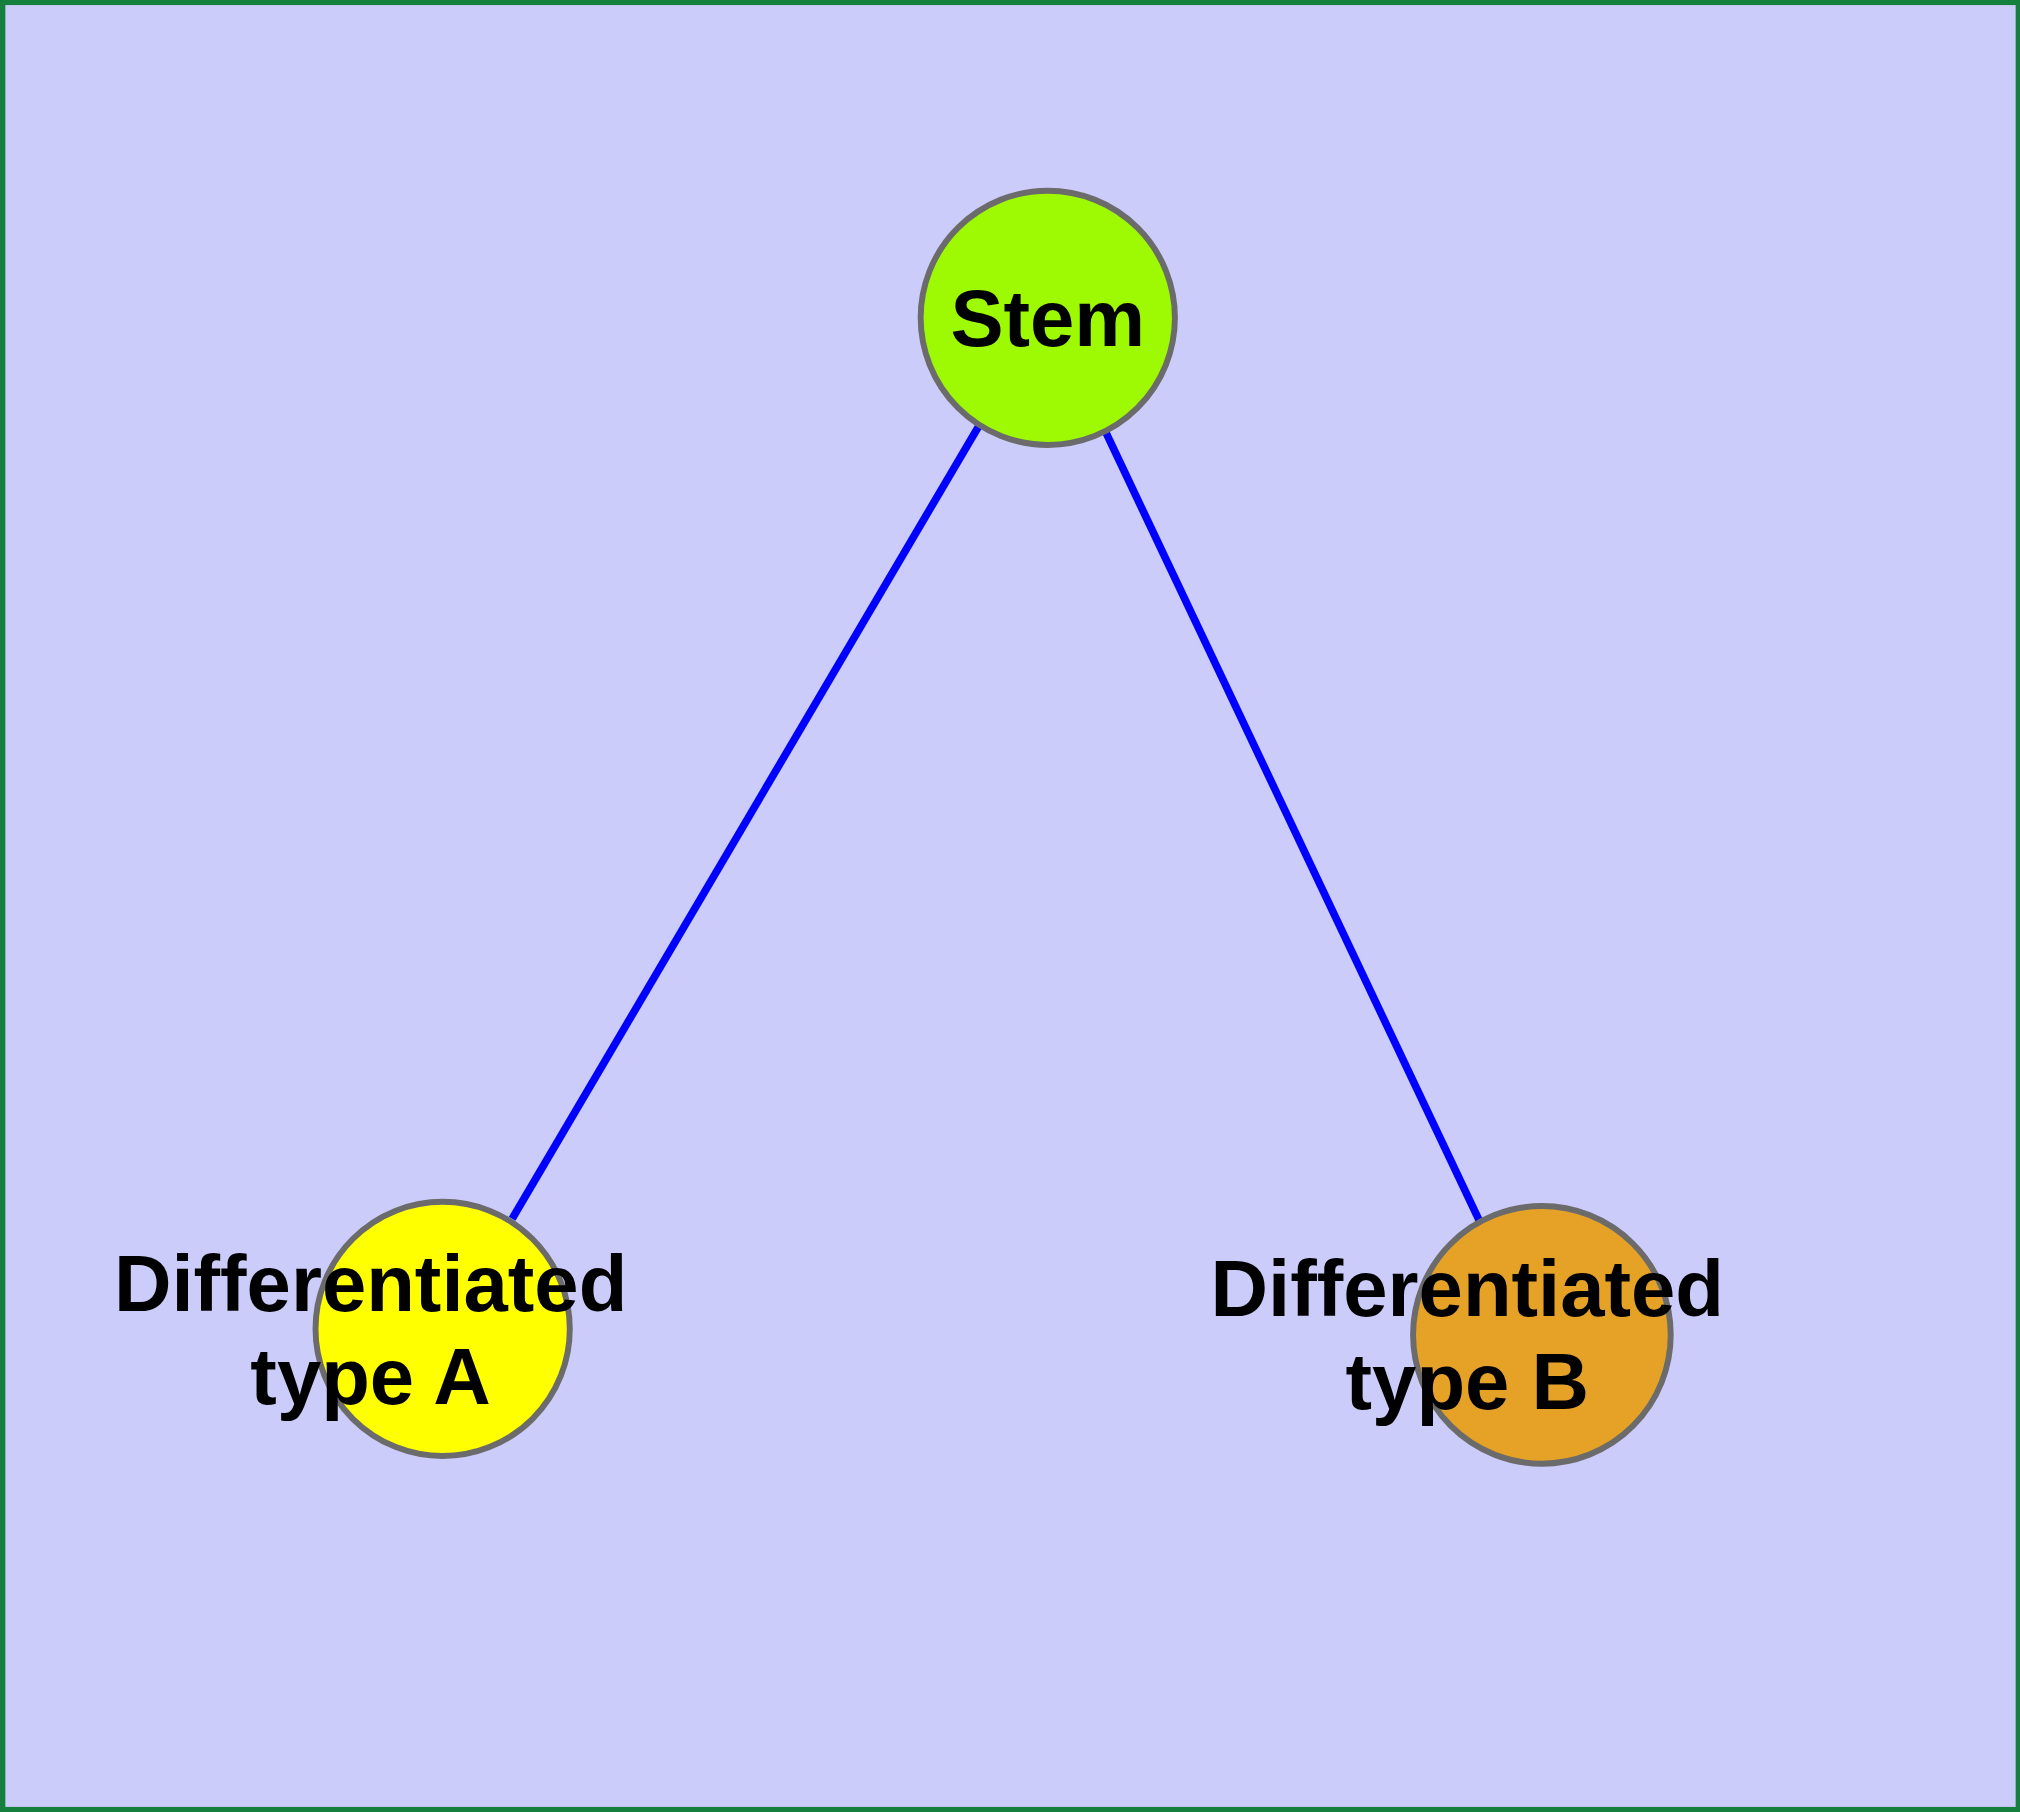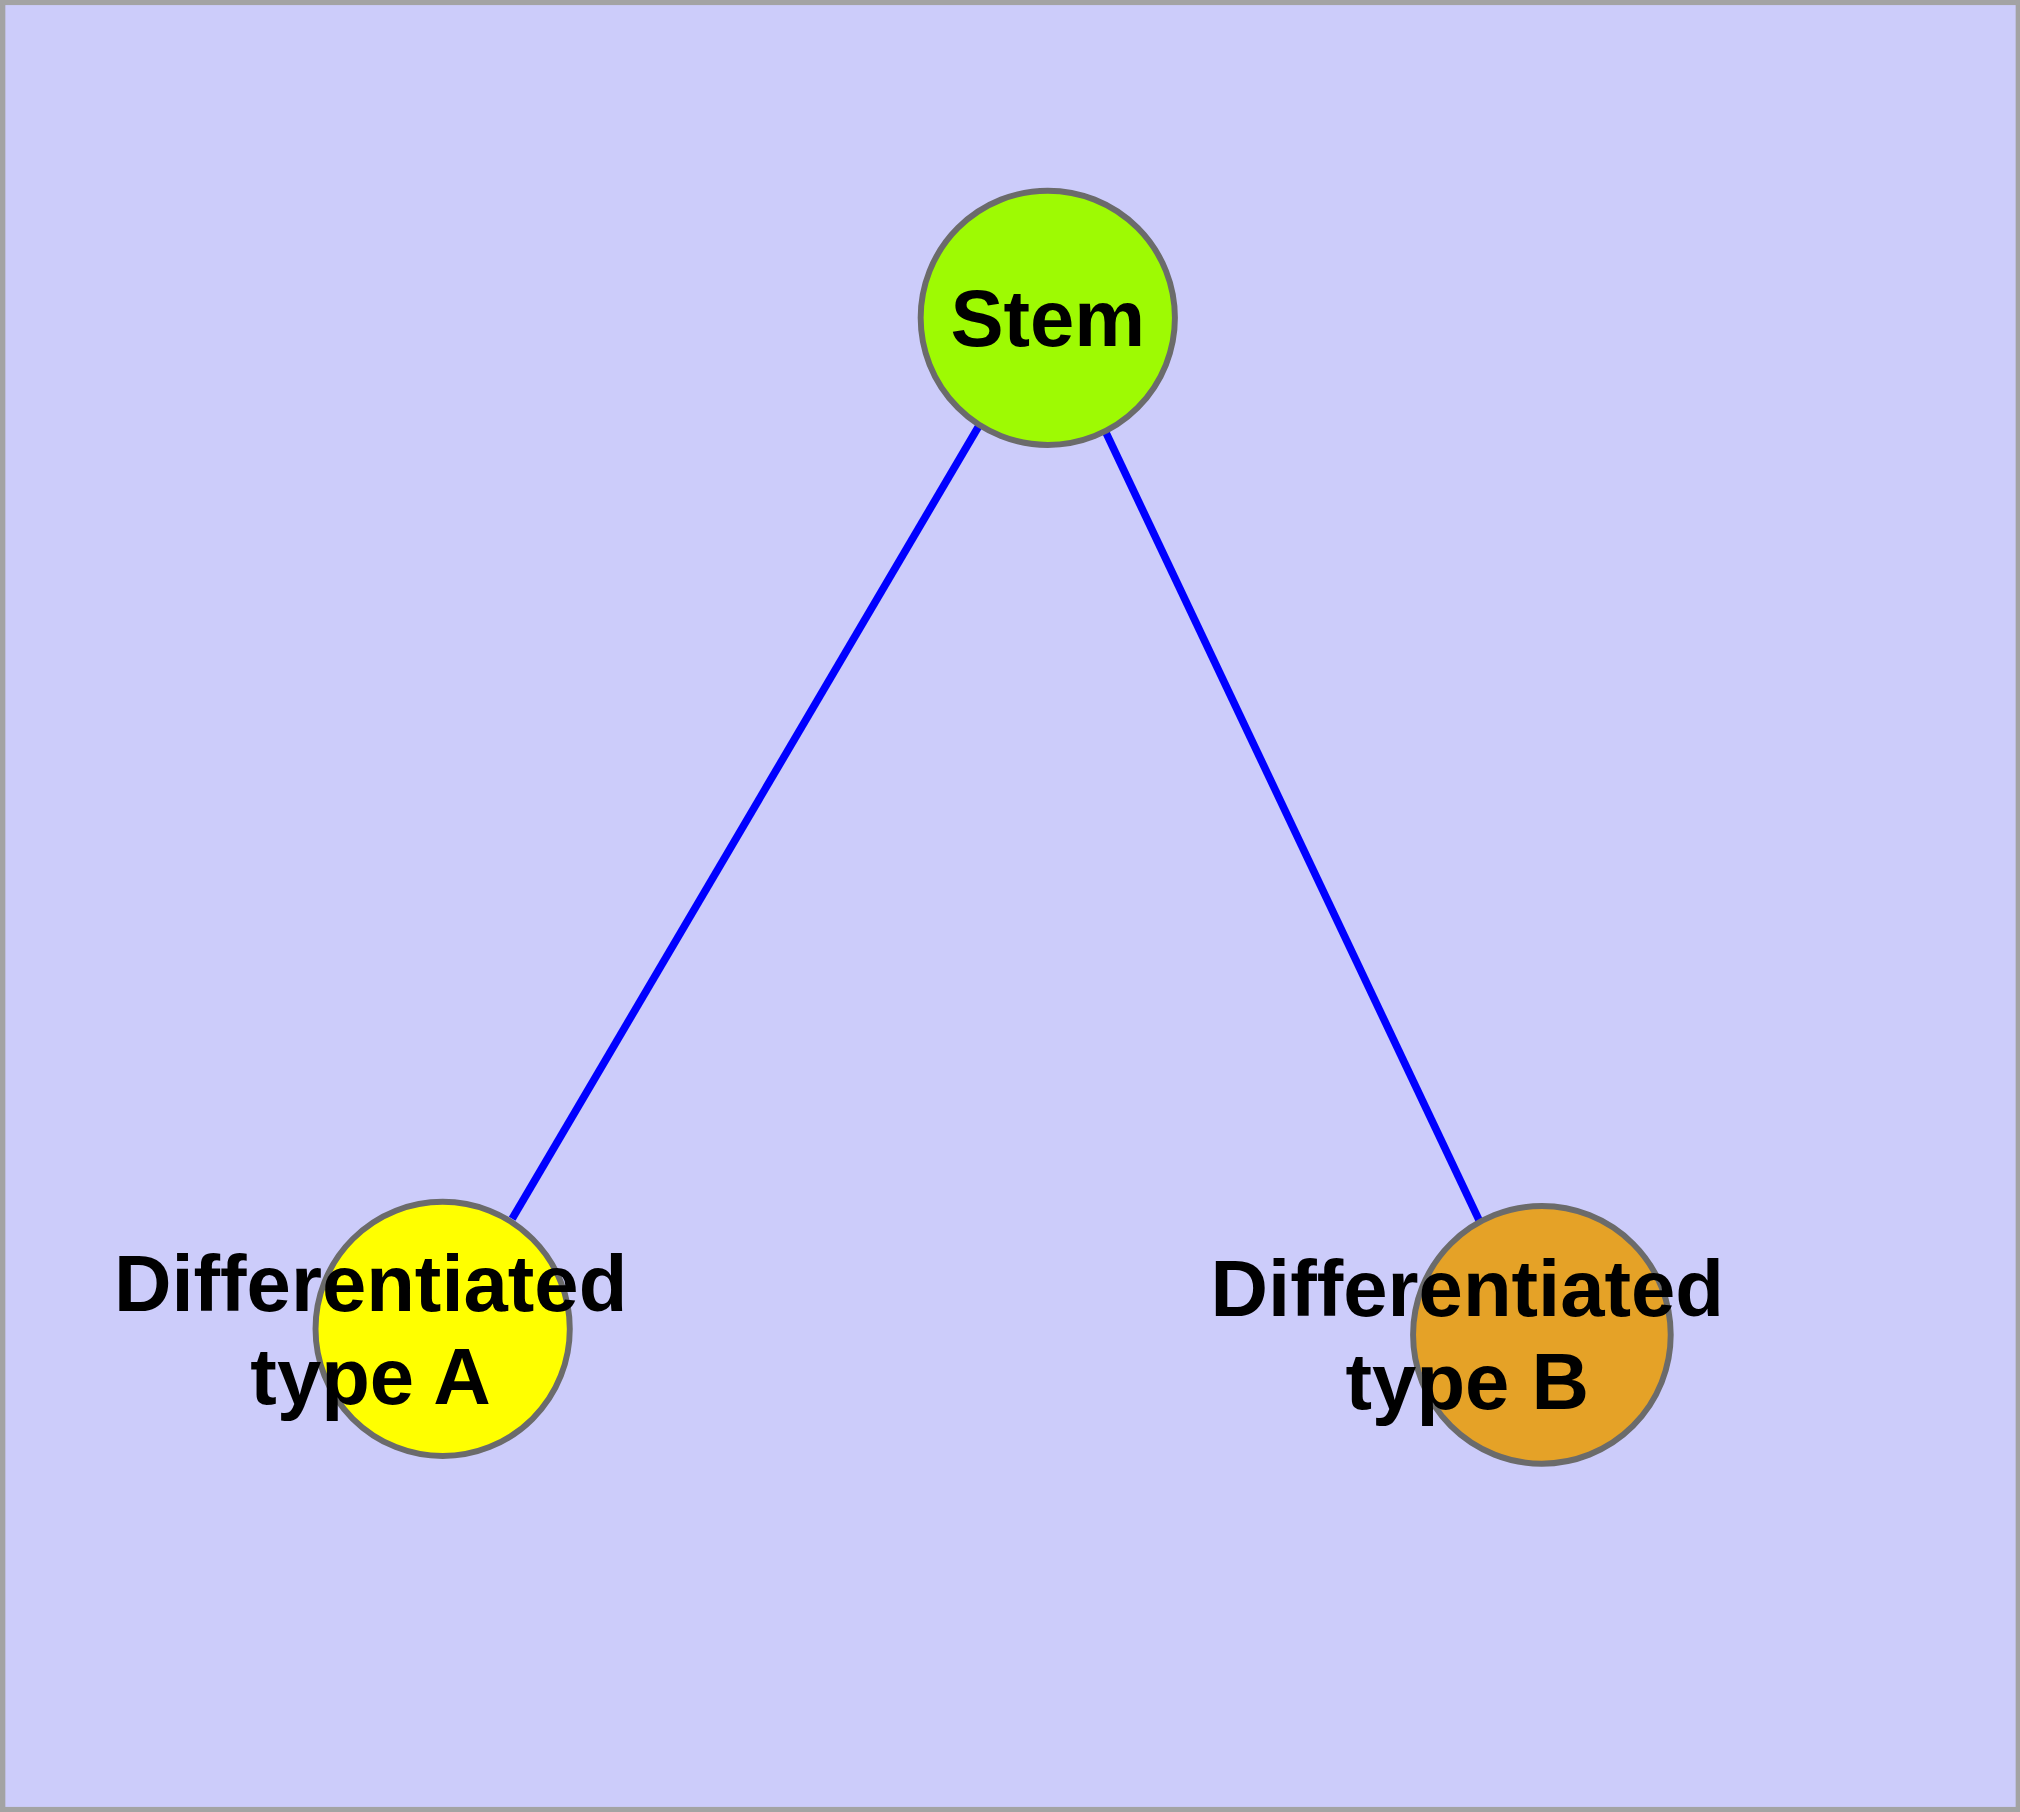--- a/index.html
+++ b/index.html
@@ -11,21 +11,21 @@
   body {
     width: 2021px;
     height: 1812px;
     overflow: hidden;
     font-family: "Liberation Sans", sans-serif;
   }
   #canvas-root {
     position: relative;
     width: 2021px;
     height: 1812px;
-    background: #a3a3a3;
+    background: #15803d;
   }
   #graph-svg {
     position: absolute;
     left: 0;
     top: 0;
     width: 2021px;
     height: 1812px;
     display: block;
   }
   .node-label {

